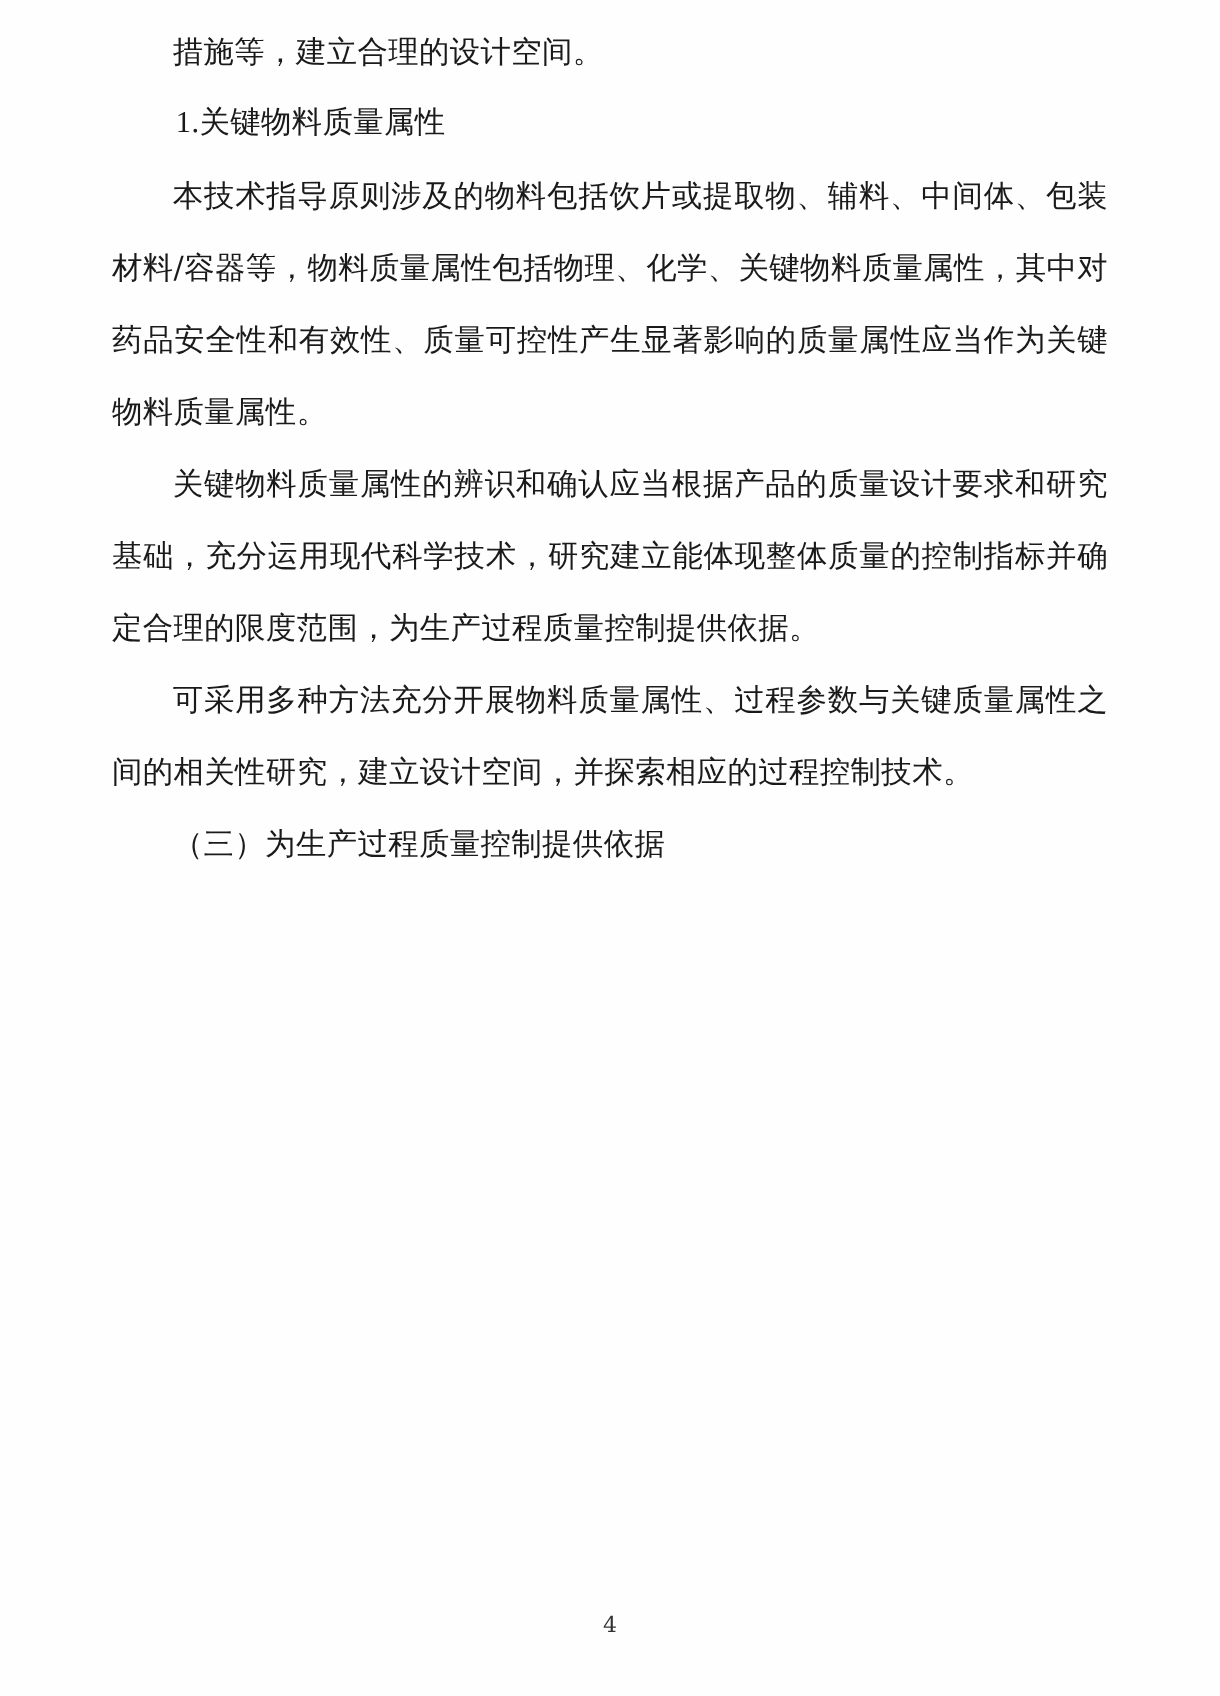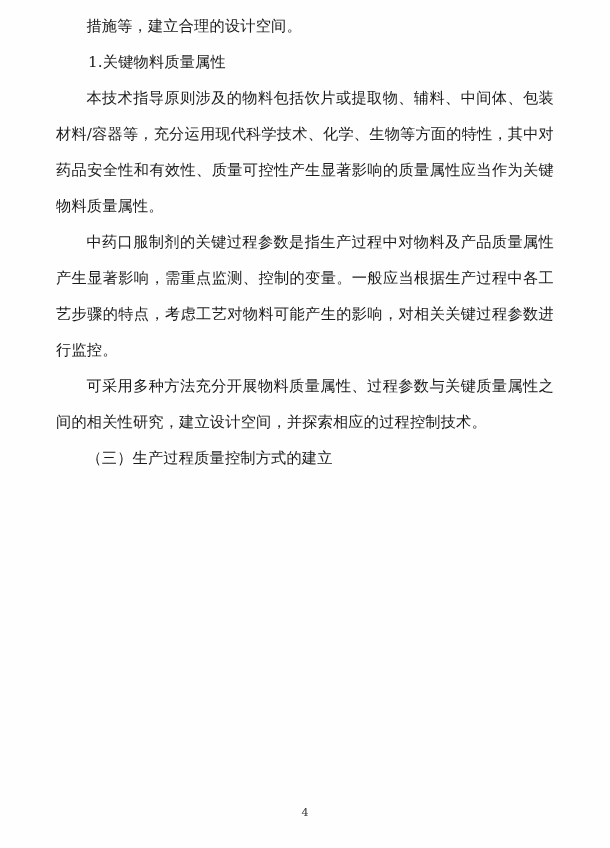--- a/index.html
+++ b/index.html
@@ -32,38 +32,39 @@
   .para {
     margin: 0;
     text-indent: 2em;
     white-space: normal;
   }
   .para.heading {
     text-indent: 2em;
   }
   .para.tight {
     text-indent: 2.1em;
+    font-family: Liberation Serif, serif;
   }
   .page-number {
     position: absolute;
     left: 0;
     right: 0;
     top: 806px;
     text-align: center;
     font-size: 11px;
     font-family: "DejaVu Serif", "Liberation Serif", serif;
     color: #333;
   }
 </style>
 </head>
 <body>
 
 <div class="page">
   <div class="doc-body">
     <p class="para">措施等，建立合理的设计空间。</p>
     <p class="para tight">1.关键物料质量属性</p>
-    <p class="para">本技术指导原则涉及的物料包括饮片或提取物、辅料、中间体、包装材料/容器等，充分运用现代科学技术、化学、生物等方面的特性，其中对药品安全性和有效性、质量可控性产生显著影响的质量属性应当作为关键物料质量属性。</p>
-    <p class="para">中药口服制剂的关键过程参数是指生产过程中对物料及产品质量属性产生显著影响，需重点监测、控制的变量。一般应当根据生产过程中各工艺步骤的特点，考虑工艺对物料可能产生的影响，对相关关键过程参数进行监控。</p>
+    <p class="para">本技术指导原则涉及的物料包括饮片或提取物、辅料、中间体、包装材料/容器等，物料质量属性包括物理、化学、关键物料质量属性，其中对药品安全性和有效性、质量可控性产生显著影响的质量属性应当作为关键物料质量属性。</p>
+    <p class="para">关键物料质量属性的辨识和确认应当根据产品的质量设计要求和研究基础，充分运用现代科学技术，研究建立能体现整体质量的控制指标并确定合理的限度范围，为生产过程质量控制提供依据。</p>
     <p class="para">可采用多种方法充分开展物料质量属性、过程参数与关键质量属性之间的相关性研究，建立设计空间，并探索相应的过程控制技术。</p>
-    <p class="para heading">（三）生产过程质量控制方式的建立</p>
+    <p class="para heading">（三）为生产过程质量控制提供依据</p>
   </div>
   <div class="page-number">4</div>
 </div>
 
 </body></html>

